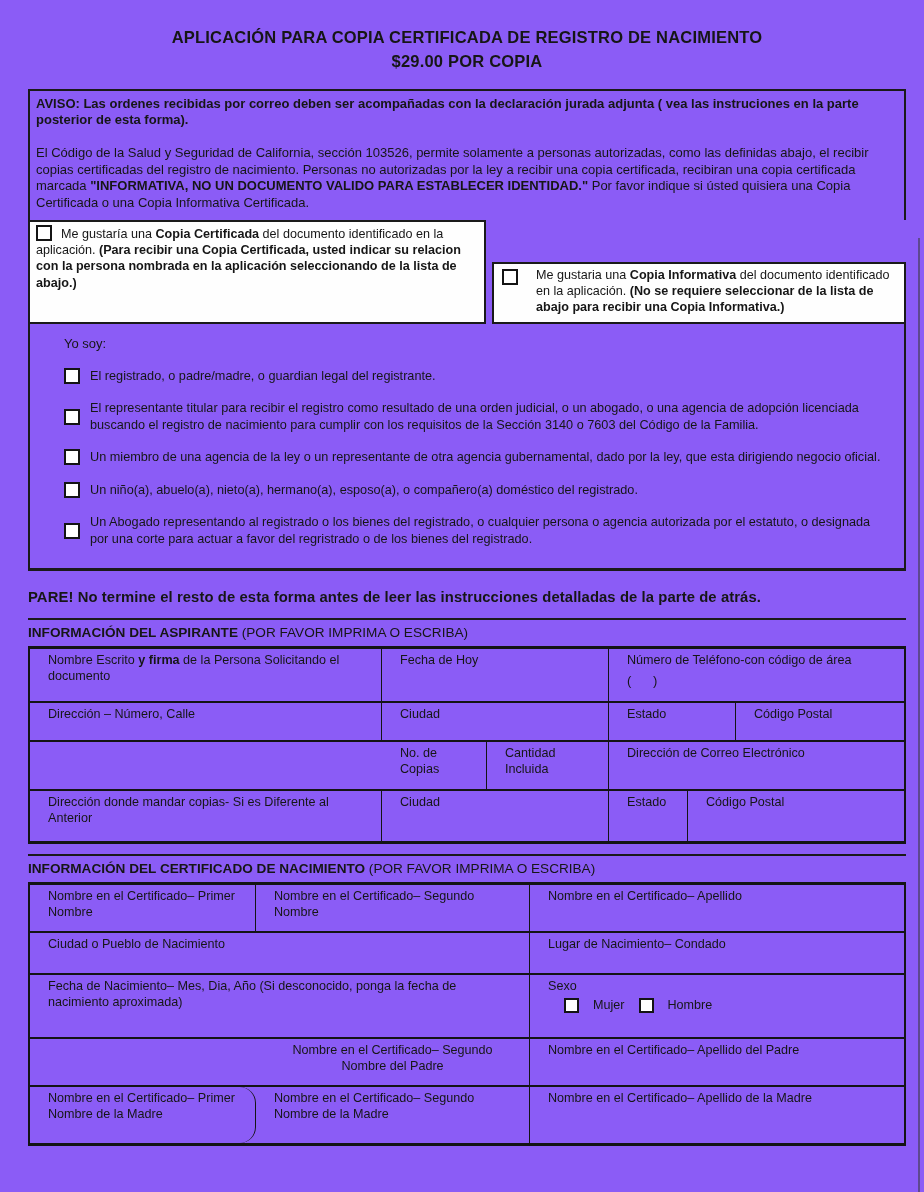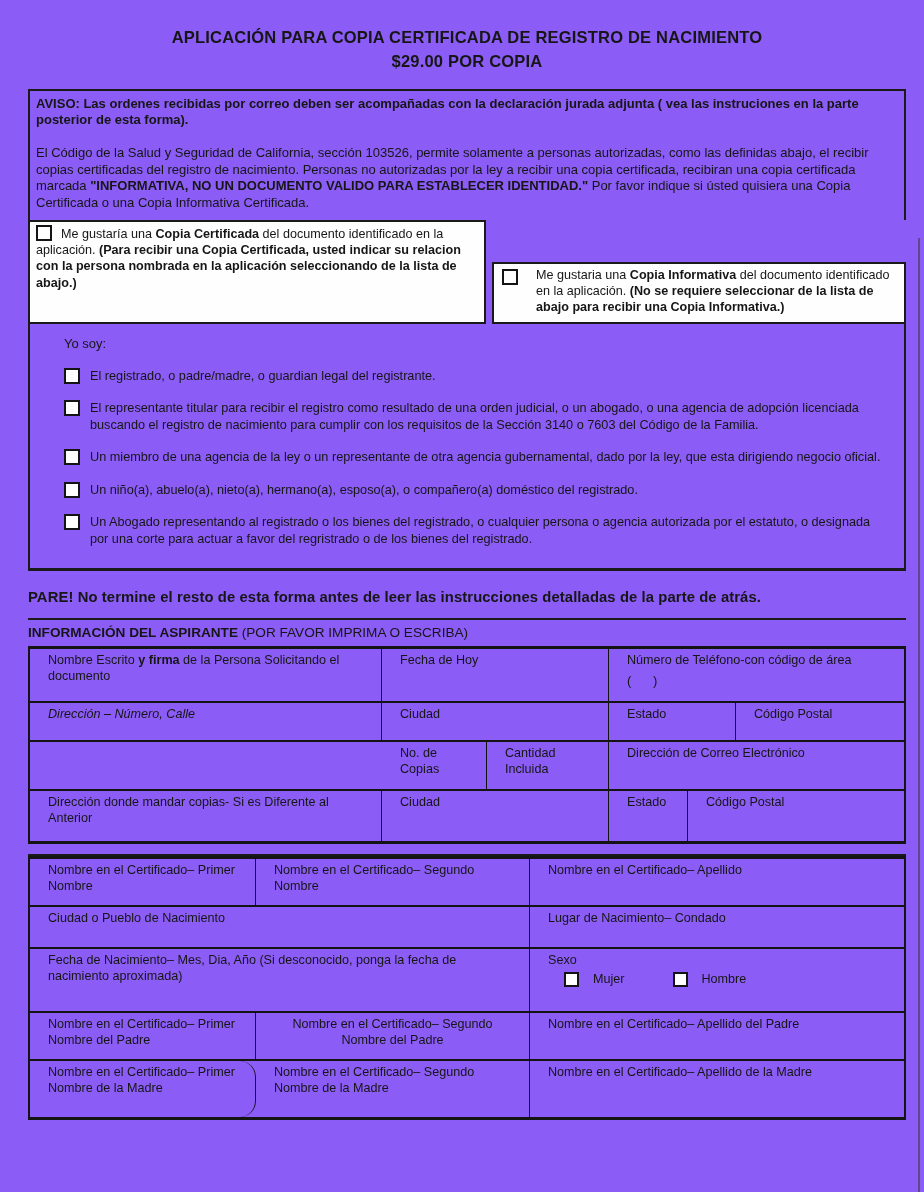--- a/index.html
+++ b/index.html
@@ -28,21 +28,21 @@
   .opt-box { border: 2px solid #1a1a1a; font-size: 12.6px; line-height: 1.3; padding: 3px 6px 6px 6px; background: #fefefe; }
   .opt-box.left { width: 458px; }
   .opt-box.right { flex: 1; position: relative; padding-left: 42px; margin-top: 42px; }
   .cb { display: inline-block; width: 16px; height: 16px; border: 2px solid #141414; background: #fff; flex: none; }
   .cb.inline { vertical-align: -3px; margin-right: 9px; }
   .opt-box.right .cb { position: absolute; left: 8px; top: 5px; }
 
   
   .elig-box { border: 2px solid #1a1a1a; border-top: none; border-bottom-width: 3px; padding: 12px 18px 6px 34px; }
   .elig-prompt { font-size: 13px; margin-bottom: 17px; }
-  .elig-item { display: flex; gap: 10px; margin-bottom: 15px; font-size: 12.7px; line-height: 1.3; align-items: flex-start; margin-top: 16px; }
+  .elig-item { display: flex; gap: 10px; margin-bottom: 15px; font-size: 12.7px; line-height: 1.3; align-items: center; margin-top: 16px; }
   .elig-item .cb { margin-top: 0; }
 
   .stop-line { font-weight: bold; font-size: 14.8px; margin-top: 18px; letter-spacing: 0.1px; }
 
   .rule { border-top: 2px solid #1a1a1a; margin-top: 13px; }
   .sec-heading { font-size: 13.6px; padding: 5px 0 6px 0; }
   .sec-heading b { font-weight: bold; }
 
   
   .tbl { border: 2px solid #141414; border-top-width: 3px; border-bottom-width: 3px; }
@@ -52,21 +52,21 @@
   .tbl-birth .trow { grid-template-columns: 226px 274px 1fr; }
   .cell { border-right: 1.5px solid #141414; padding: 4px 18px; font-size: 12.6px; line-height: 1.25; }
   .cell:last-child { border-right: none; }
   .r-h52 { min-height: 52px; } .r-h37 { min-height: 37px; } .r-h47 { min-height: 47px; }
   .r-h50 { min-height: 50px; } .r-h40 { min-height: 40px; } .r-h62 { min-height: 62px; }
   .r-h46 { min-height: 46px; } .r-h56 { min-height: 56px; }
   .pre { white-space: pre; }
   .phone-area { display: block; margin-top: 4px; font-size: 13px; }
   .sexo-opts { display: flex; align-items: center; gap: 14px; margin-top: 3px; margin-left: 16px; }
   .sexo-opts .cb { width: 15px; height: 15px; }
-  .sexo-opts .lbl { margin-right: 34px; }
+  .sexo-opts .lbl { }
 
   
   .scan-line { position: absolute; right: 4px; top: 238px; bottom: 0; width: 2px; background: #3a3a3a; opacity: 0.55; }
 </style>
 </head>
 <body>
 
 <div class="page">
   <div class="scan-line"></div>
   <div class="content">
@@ -119,39 +119,40 @@
     <div class="rule"></div>
     <div class="sec-heading"><b>INFORMACIÓN DEL ASPIRANTE </b><span>(POR FAVOR IMPRIMA O ESCRIBA)</span></div>
 
     <div class="tbl tbl-app">
       <div class="trow">
         <div class="cell r-h52" style="grid-column:1/2;"><span>Nombre Escrito </span><b>y firma</b><span> de la Persona Solicitando el documento</span></div>
         <div class="cell r-h52" style="grid-column:2/4;"><span>Fecha de Hoy</span></div>
         <div class="cell r-h52" style="grid-column:4/7;"><span>Número de Teléfono-con código de área</span><span class="phone-area pre">(      )</span></div>
       </div>
       <div class="trow">
-        <div class="cell r-h37" style="grid-column:1/2;font-style:italic;"><span>Dirección – Número, Calle</span></div>
+        <div class="cell r-h37" style="grid-column:1/2;"><span>Dirección – Número, Calle</span></div>
         <div class="cell r-h37" style="grid-column:2/4;"><span>Ciudad</span></div>
         <div class="cell r-h37" style="grid-column:4/6;"><span>Estado</span></div>
         <div class="cell r-h37" style="grid-column:6/7;"><span>Código Postal</span></div>
       </div>
       <div class="trow">
         <div class="cell r-h47" style="grid-column:2/3;"><span>No. de Copias</span></div>
         <div class="cell r-h47" style="grid-column:3/4;"><span>Cantidad Incluida</span></div>
         <div class="cell r-h47" style="grid-column:4/7;"><span>Dirección de Correo Electrónico</span></div>
       </div>
       <div class="trow">
         <div class="cell r-h50" style="grid-column:1/2;"><span>Dirección donde mandar copias- Si es Diferente al Anterior</span></div>
         <div class="cell r-h50" style="grid-column:2/4;"><span>Ciudad</span></div>
         <div class="cell r-h50" style="grid-column:4/5;"><span>Estado</span></div>
         <div class="cell r-h50" style="grid-column:5/7;"><span>Código Postal</span></div>
       </div>
     </div>
 
     <div class="rule" style="margin-top:10px;"></div>
+    <div class="sec-heading"><b>INFORMACIÓN DEL CERTIFICADO DE NACIMIENTO </b><span>(POR FAVOR IMPRIMA O ESCRIBA)</span></div>
 
     <div class="tbl tbl-birth">
       <div class="trow">
         <div class="cell r-h46" style="grid-column:1/2;"><span>Nombre en el Certificado– Primer Nombre</span></div>
         <div class="cell r-h46" style="grid-column:2/3;"><span>Nombre en el Certificado– Segundo Nombre</span></div>
         <div class="cell r-h46" style="grid-column:3/4;"><span>Nombre en el Certificado– Apellido</span></div>
       </div>
       <div class="trow">
         <div class="cell r-h40" style="grid-column:1/3;"><span>Ciudad o Pueblo de Nacimiento</span></div>
         <div class="cell r-h40" style="grid-column:3/4;"><span>Lugar de Nacimiento– Condado</span></div>
@@ -162,21 +163,20 @@
           <span>Sexo</span>
           <div class="sexo-opts">
             <span class="cb"></span>
             <span class="lbl">Mujer</span>
             <span class="cb"></span>
             <span>Hombre</span>
           </div>
         </div>
       </div>
       <div class="trow">
-        <div class="cell r-h46" style="grid-column:1/2;"><span>Nombre en el Certificado– Primer Nombre del Padre</span></div>
         <div class="cell r-h46" style="grid-column:2/3;text-align:center;"><span>Nombre en el Certificado– Segundo Nombre del Padre</span></div>
         <div class="cell r-h46" style="grid-column:3/4;"><span>Nombre en el Certificado– Apellido del Padre</span></div>
       </div>
       <div class="trow">
         <div class="cell r-h56" style="grid-column:1/2;border-radius:16px;"><span>Nombre en el Certificado– Primer Nombre de la Madre</span></div>
         <div class="cell r-h56" style="grid-column:2/3;"><span>Nombre en el Certificado– Segundo Nombre de la Madre</span></div>
         <div class="cell r-h56" style="grid-column:3/4;"><span>Nombre en el Certificado– Apellido de la Madre</span></div>
       </div>
     </div>
 

